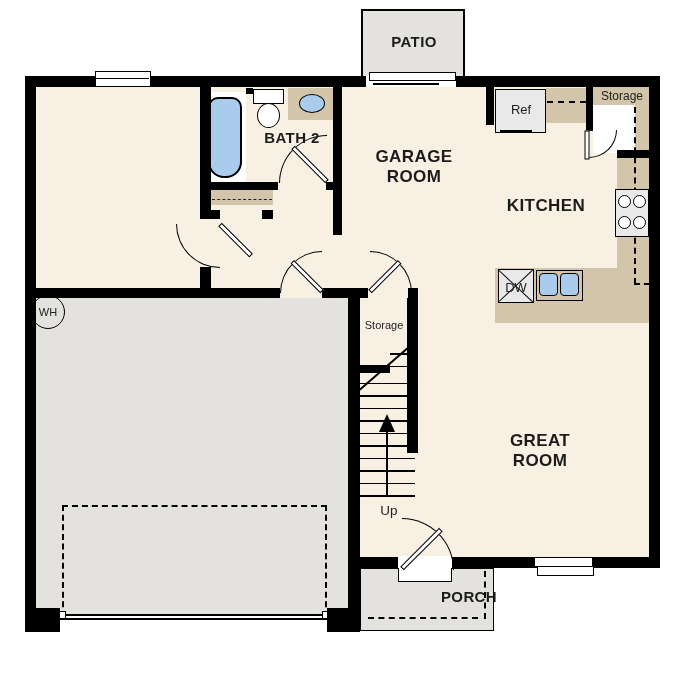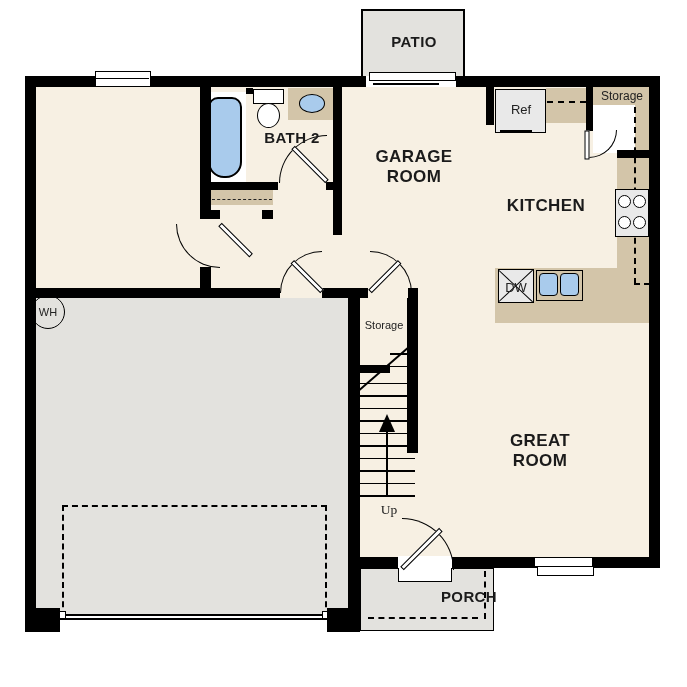--- a/index.html
+++ b/index.html
@@ -156,16 +156,16 @@
   <div class="lbl" style="left:546px;top:206px;">KITCHEN</div>
   <div class="lbl" style="left:540px;top:443px;margin-top:8px;">
     <span>GREAT</span>
     <span>ROOM</span>
   </div>
   <div class="lbl" style="left:425px;top:597px;font-size:15px;margin-left:44px;">PORCH</div>
   <div class="lbl-sm" style="left:384px;top:325px;font-size:11px;">Storage</div>
   <div class="lbl-sm" style="left:521px;top:109px;">Ref</div>
   <div class="lbl-sm" style="left:622px;top:96px;font-size:12px;">Storage</div>
   <div class="lbl-sm" style="left:516px;top:287px;">DW</div>
-  <div class="lbl-sm" style="left:389px;top:510px;font-size:13.5px;font-family:Liberation Serif, serif;">Up</div>
+  <div class="lbl-sm" style="left:389px;top:510px;font-size:13.5px;">Up</div>
   <div class="lbl-sm" style="left:48px;top:312px;font-size:11px;">WH</div>
 
 </div>
 
 </body></html>

